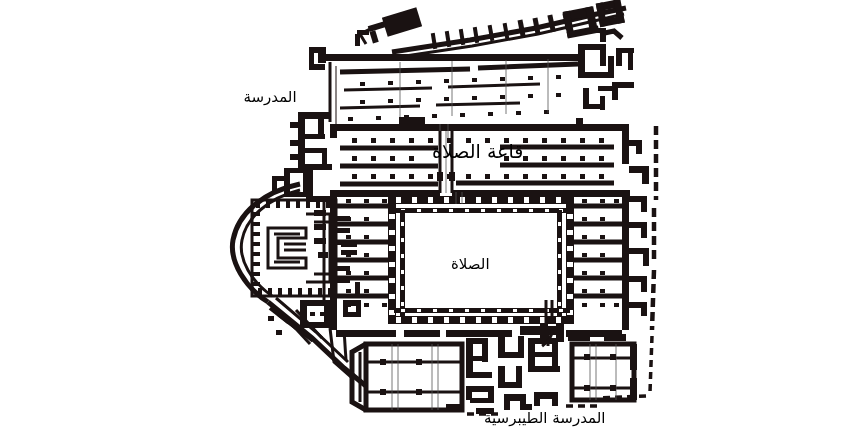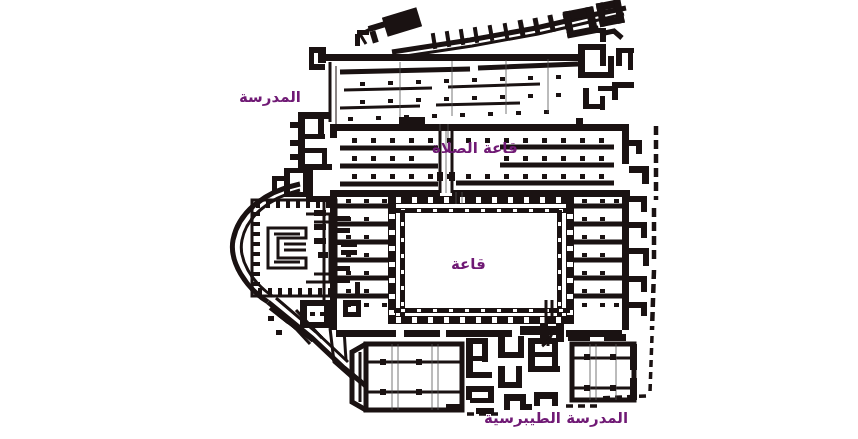--- a/index.html
+++ b/index.html
@@ -1,25 +1,25 @@
 <!DOCTYPE html>
 <html lang="ar"><head>
 <meta charset="utf-8">
 <style>
   html,body{margin:0;padding:0;background:#ffffff;}
   body{width:858px;height:439px;overflow:hidden;
        font-family:"DejaVu Sans","Liberation Sans",sans-serif;}
   #stage{position:relative;width:858px;height:439px;background:#ffffff;}
   #plan{position:absolute;left:0;top:0;width:858px;height:439px;}
-  .lbl{position:absolute;color:#701a75;font-family:"DejaVu Sans","Liberation Sans",sans-serif;
+  .lbl{position:absolute;color:#000000;font-family:"DejaVu Sans","Liberation Sans",sans-serif;
        direction:rtl;unicode-bidi:bidi-override;white-space:nowrap;line-height:1.28;
-       font-size:15px;font-weight:700;}
+       font-size:15px;font-weight:400;}
   .lbl.two{text-align:center;}
   #lbl-aqbughawiyya{left:222px;top:88px;width:96px;text-align:center;}
-  #lbl-prayer-hall{left:432px;top:139px;font-size:15px;}
+  #lbl-prayer-hall{left:432px;top:139px;font-size:19px;}
   #lbl-sahn{left:451px;top:255px;font-size:15px;}
   #lbl-tayberseya{left:484px;top:409px;font-size:15px;text-align:center;}
 </style>
 </head>
 <body>
 
 <div id="stage">
 
 <svg id="plan" viewBox="0 0 858 439" xmlns="http://www.w3.org/2000/svg" shape-rendering="geometricPrecision">
   <defs>
@@ -654,17 +654,17 @@
   </g>
 
 </svg>
 
 <div class="lbl two" id="lbl-aqbughawiyya">
   <div>المدرسة</div>
 </div>
 
 <div class="lbl" id="lbl-prayer-hall">قاعة الصلاة</div>
 
-<div class="lbl" id="lbl-sahn">قاعة</div>
+<div class="lbl" id="lbl-sahn">الصلاة</div>
 
 <div class="lbl" id="lbl-tayberseya">المدرسة الطيبرسية</div>
 
 </div>
 
 </body></html>

